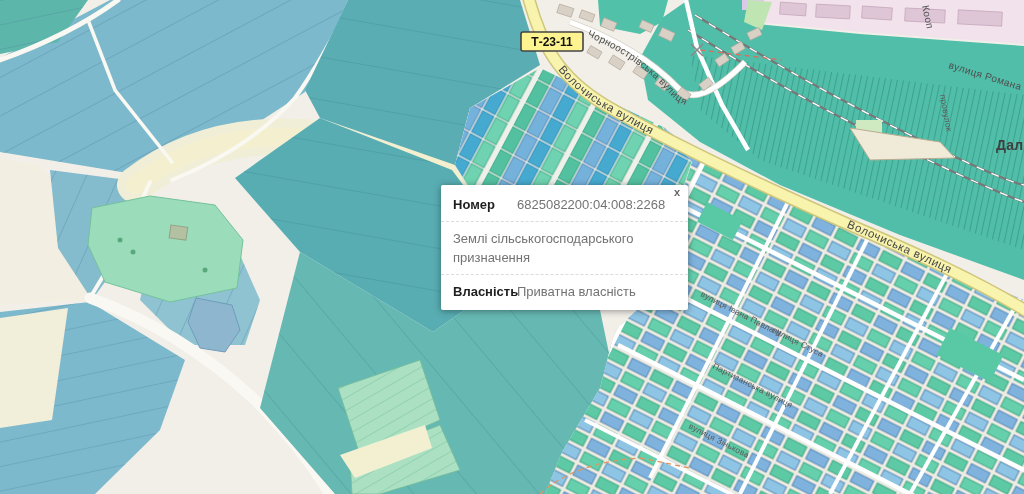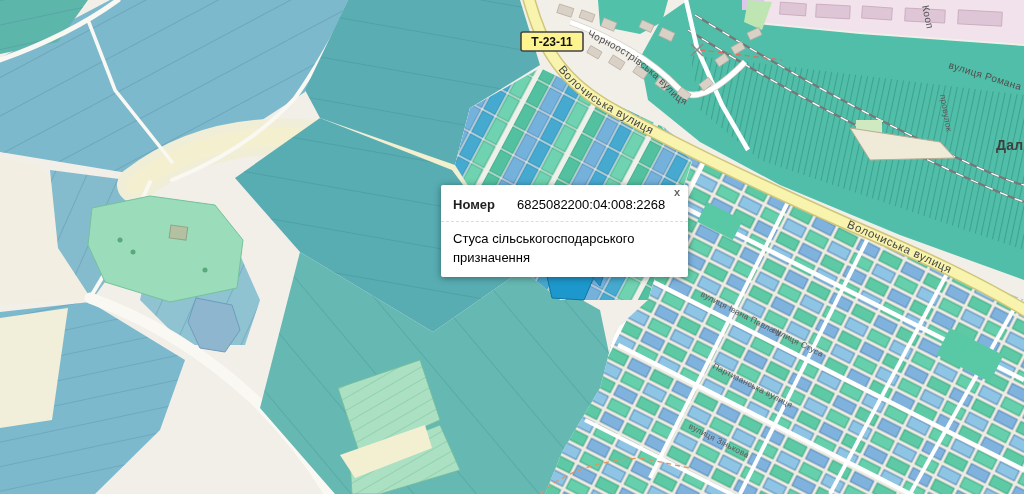--- a/index.html
+++ b/index.html
@@ -16,21 +16,21 @@
   .shield-text{fill:#111;font-size:12px;font-weight:bold;}
   
   .popup{
     position:absolute;left:441px;top:185px;width:247px;box-sizing:border-box;
     background:#fff;border-radius:2px;box-shadow:0 1px 7px rgba(0,0,0,.4);
     font-size:13px;color:#555;padding:3px 0 3px;z-index:10;
   }
   .popup-row{display:flex;padding:7px 12px 6px;border-top:1px dashed #dcdcdc;line-height:1.5;}
   .popup-row:first-of-type{border-top:none;}
   .popup-label{width:64px;flex:none;font-weight:bold;color:#1f1f1f;}
-  .popup-value{flex:1;color:#000000;}
+  .popup-value{flex:1;color:#737373;}
   .popup-close{
     position:absolute;top:2px;right:8px;font-size:11px;line-height:11px;
     color:#666;font-weight:bold;cursor:pointer;
   }
 </style>
 </head>
 <body>
 
 <svg width="1024" height="494" viewBox="0 0 1024 494">
   <defs>
@@ -242,15 +242,19 @@
   </g>
 </svg>
 
 <div class="popup">
   <span class="popup-close">x</span>
   <div class="popup-row">
     <div class="popup-label">Номер</div>
     <div class="popup-value">6825082200:04:008:2268</div>
   </div>
   <div class="popup-row">
-    <div class="popup-value">Стуса сільськогосподарського призначення</div>
+    <div class="popup-value">Землі сільськогосподарського призначення</div>
+  </div>
+  <div class="popup-row">
+    <div class="popup-label">Власність</div>
+    <div class="popup-value">Приватна власність</div>
   </div>
 </div>
 
 </body></html>

